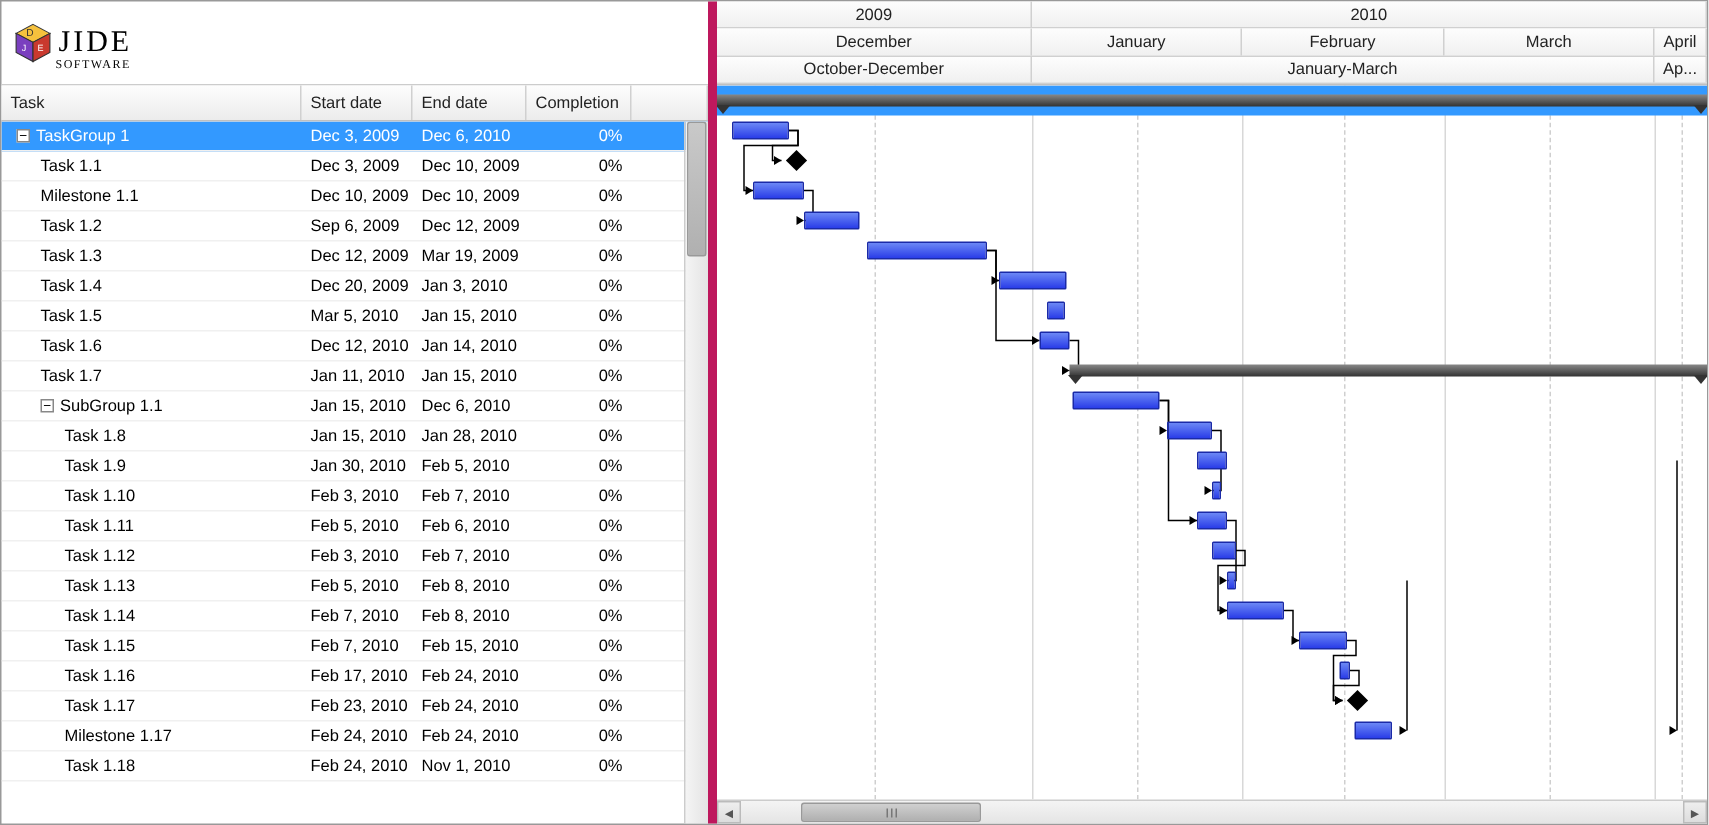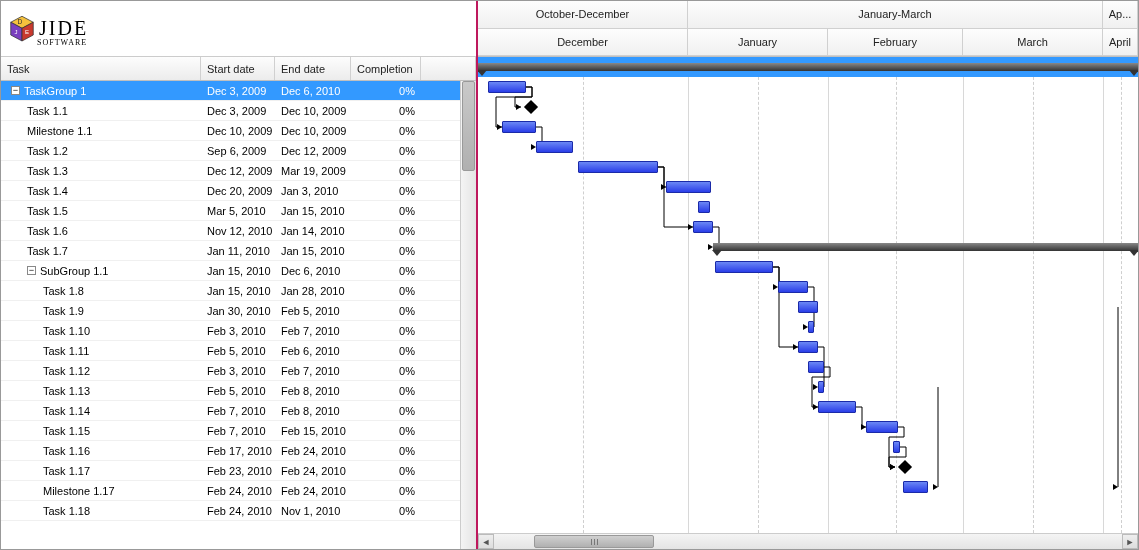--- a/index.html
+++ b/index.html
@@ -1,18 +1,18 @@
 <!DOCTYPE html>
 <html><head>
 <meta charset="utf-8">
 <style>
 * { box-sizing: border-box; margin: 0; padding: 0; }
 body { font-family: Tahoma, Arial, sans-serif; font-size: 11px; background: #fff; overflow: hidden; }
 .app { display: flex; width: 1139px; height: 550px; border: 1px solid #999; }
-.left-panel { width: 478px; display: flex; flex-direction: column; border-right: 2px solid #be185d; }
+.left-panel { width: 478px; display: flex; flex-direction: column; border-right: 6px solid #be185d; }
 .logo-area { height: 56px; padding: 4px 6px; display: flex; align-items: center; gap: 2px; border-bottom: 1px solid #ccc; }
 .logo-cube { width: 30px; height: 30px; }
 .logo-text { font-family: "Times New Roman", serif; font-size: 20px; letter-spacing: 2px; padding-top: 6px;}
 .logo-sub { font-family: "Times New Roman", serif; font-size: 8px; letter-spacing: 1px; margin-left: -2px; margin-top: -2px; }
 .table-header { display: flex; height: 24px; background: linear-gradient(#fdfdfd,#ececec); border-bottom: 1px solid #c0c0c0; }
 .th { padding: 4px 6px; border-right: 1px solid #d0d0d0; color: #222; display: flex; align-items: center; font-size: 11px; }
 .th-task { width: 200px; }
 .th-start { width: 74px; }
 .th-end { width: 76px; }
 .th-comp { width: 70px; text-align: left; justify-content: flex-start; }
@@ -143,21 +143,21 @@
           </div>
           <div class="td td-start">Mar 5, 2010</div>
           <div class="td td-end">Jan 15, 2010</div>
           <div class="td td-comp">0%</div>
         </div>
         <div class="row">
           <div class="td td-task">
             <span style="display: inline-block; width: 20px;"></span>
             <span>Task 1.6</span>
           </div>
-          <div class="td td-start">Nov 12, 2010</div>
+          <div class="td td-start">Dec 12, 2010</div>
           <div class="td td-end">Jan 14, 2010</div>
           <div class="td td-comp">0%</div>
         </div>
         <div class="row">
           <div class="td td-task">
             <span style="display: inline-block; width: 20px;"></span>
             <span>Task 1.7</span>
           </div>
           <div class="td td-start">Jan 11, 2010</div>
           <div class="td td-end">Jan 15, 2010</div>
@@ -282,31 +282,35 @@
           <div class="td td-comp">0%</div>
         </div>
         <div class="left-scroll">
         <div class="thumb"></div>
       </div>
     </div>
   </div>
 
   <div class="right-panel">
     <div class="timescale">
-      <div class="ts-row" id="ts-quarters">
-          <div class="ts-cell" style="width: 210px;">October-December</div>
-          <div class="ts-cell" style="width: 415px;">January-March</div>
-          <div class="ts-cell" style="width: 35px;">Ap...</div>
+      <div class="ts-row" id="ts-years">
+          <div class="ts-cell" style="width: 210px;">2009</div>
+          <div class="ts-cell" style="width: 450px;">2010</div>
         </div>
       <div class="ts-row" id="ts-months">
           <div class="ts-cell" style="width: 210px;">December</div>
           <div class="ts-cell" style="width: 140px;">January</div>
           <div class="ts-cell" style="width: 135px;">February</div>
           <div class="ts-cell" style="width: 140px;">March</div>
           <div class="ts-cell" style="width: 35px;">April</div>
+        </div>
+      <div class="ts-row" id="ts-quarters">
+          <div class="ts-cell" style="width: 210px;">October-December</div>
+          <div class="ts-cell" style="width: 415px;">January-March</div>
+          <div class="ts-cell" style="width: 35px;">Ap...</div>
         </div>
     </div>
     <div class="gantt-body">
       <div class="gridlines" id="gridlines">
           <div class="vline" style="left: 105px;"></div>
           <div class="vline" style="left: 210px; border-left: 1px solid rgb(216, 216, 216);"></div>
           <div class="vline" style="left: 280px;"></div>
           <div class="vline" style="left: 350px; border-left: 1px solid rgb(216, 216, 216);"></div>
           <div class="vline" style="left: 417.5px;"></div>
           <div class="vline" style="left: 485px; border-left: 1px solid rgb(216, 216, 216);"></div>

